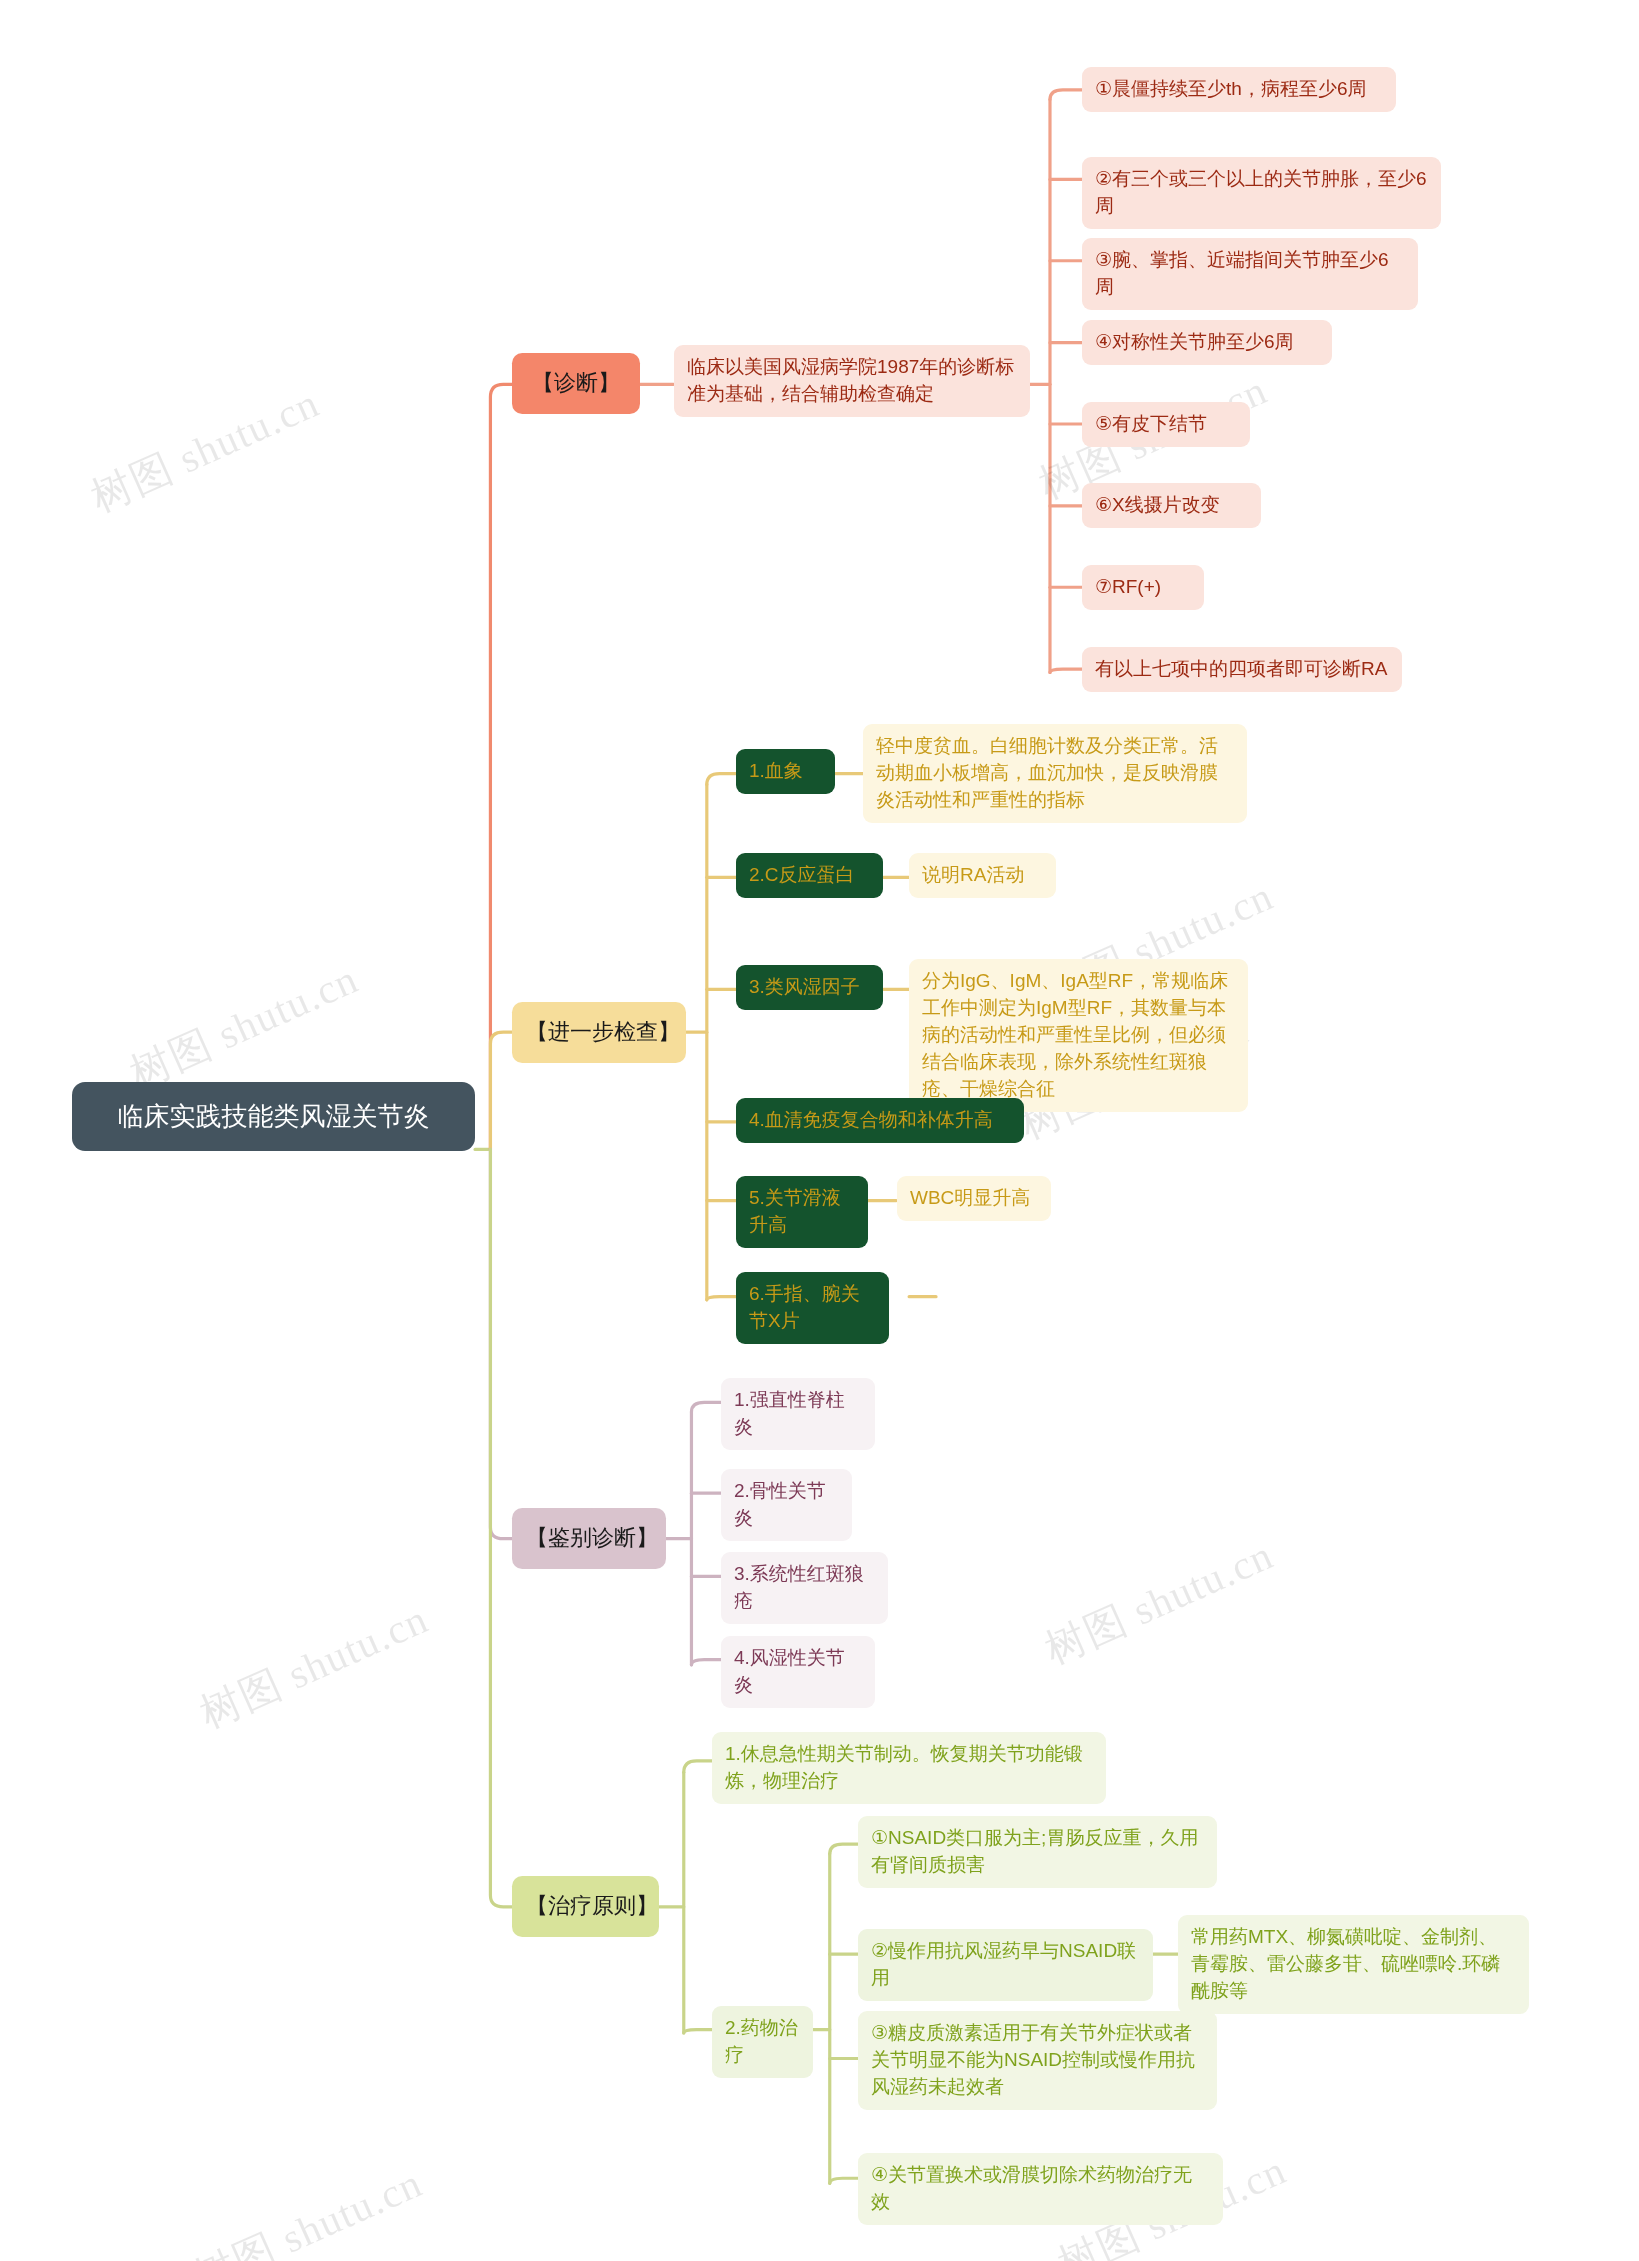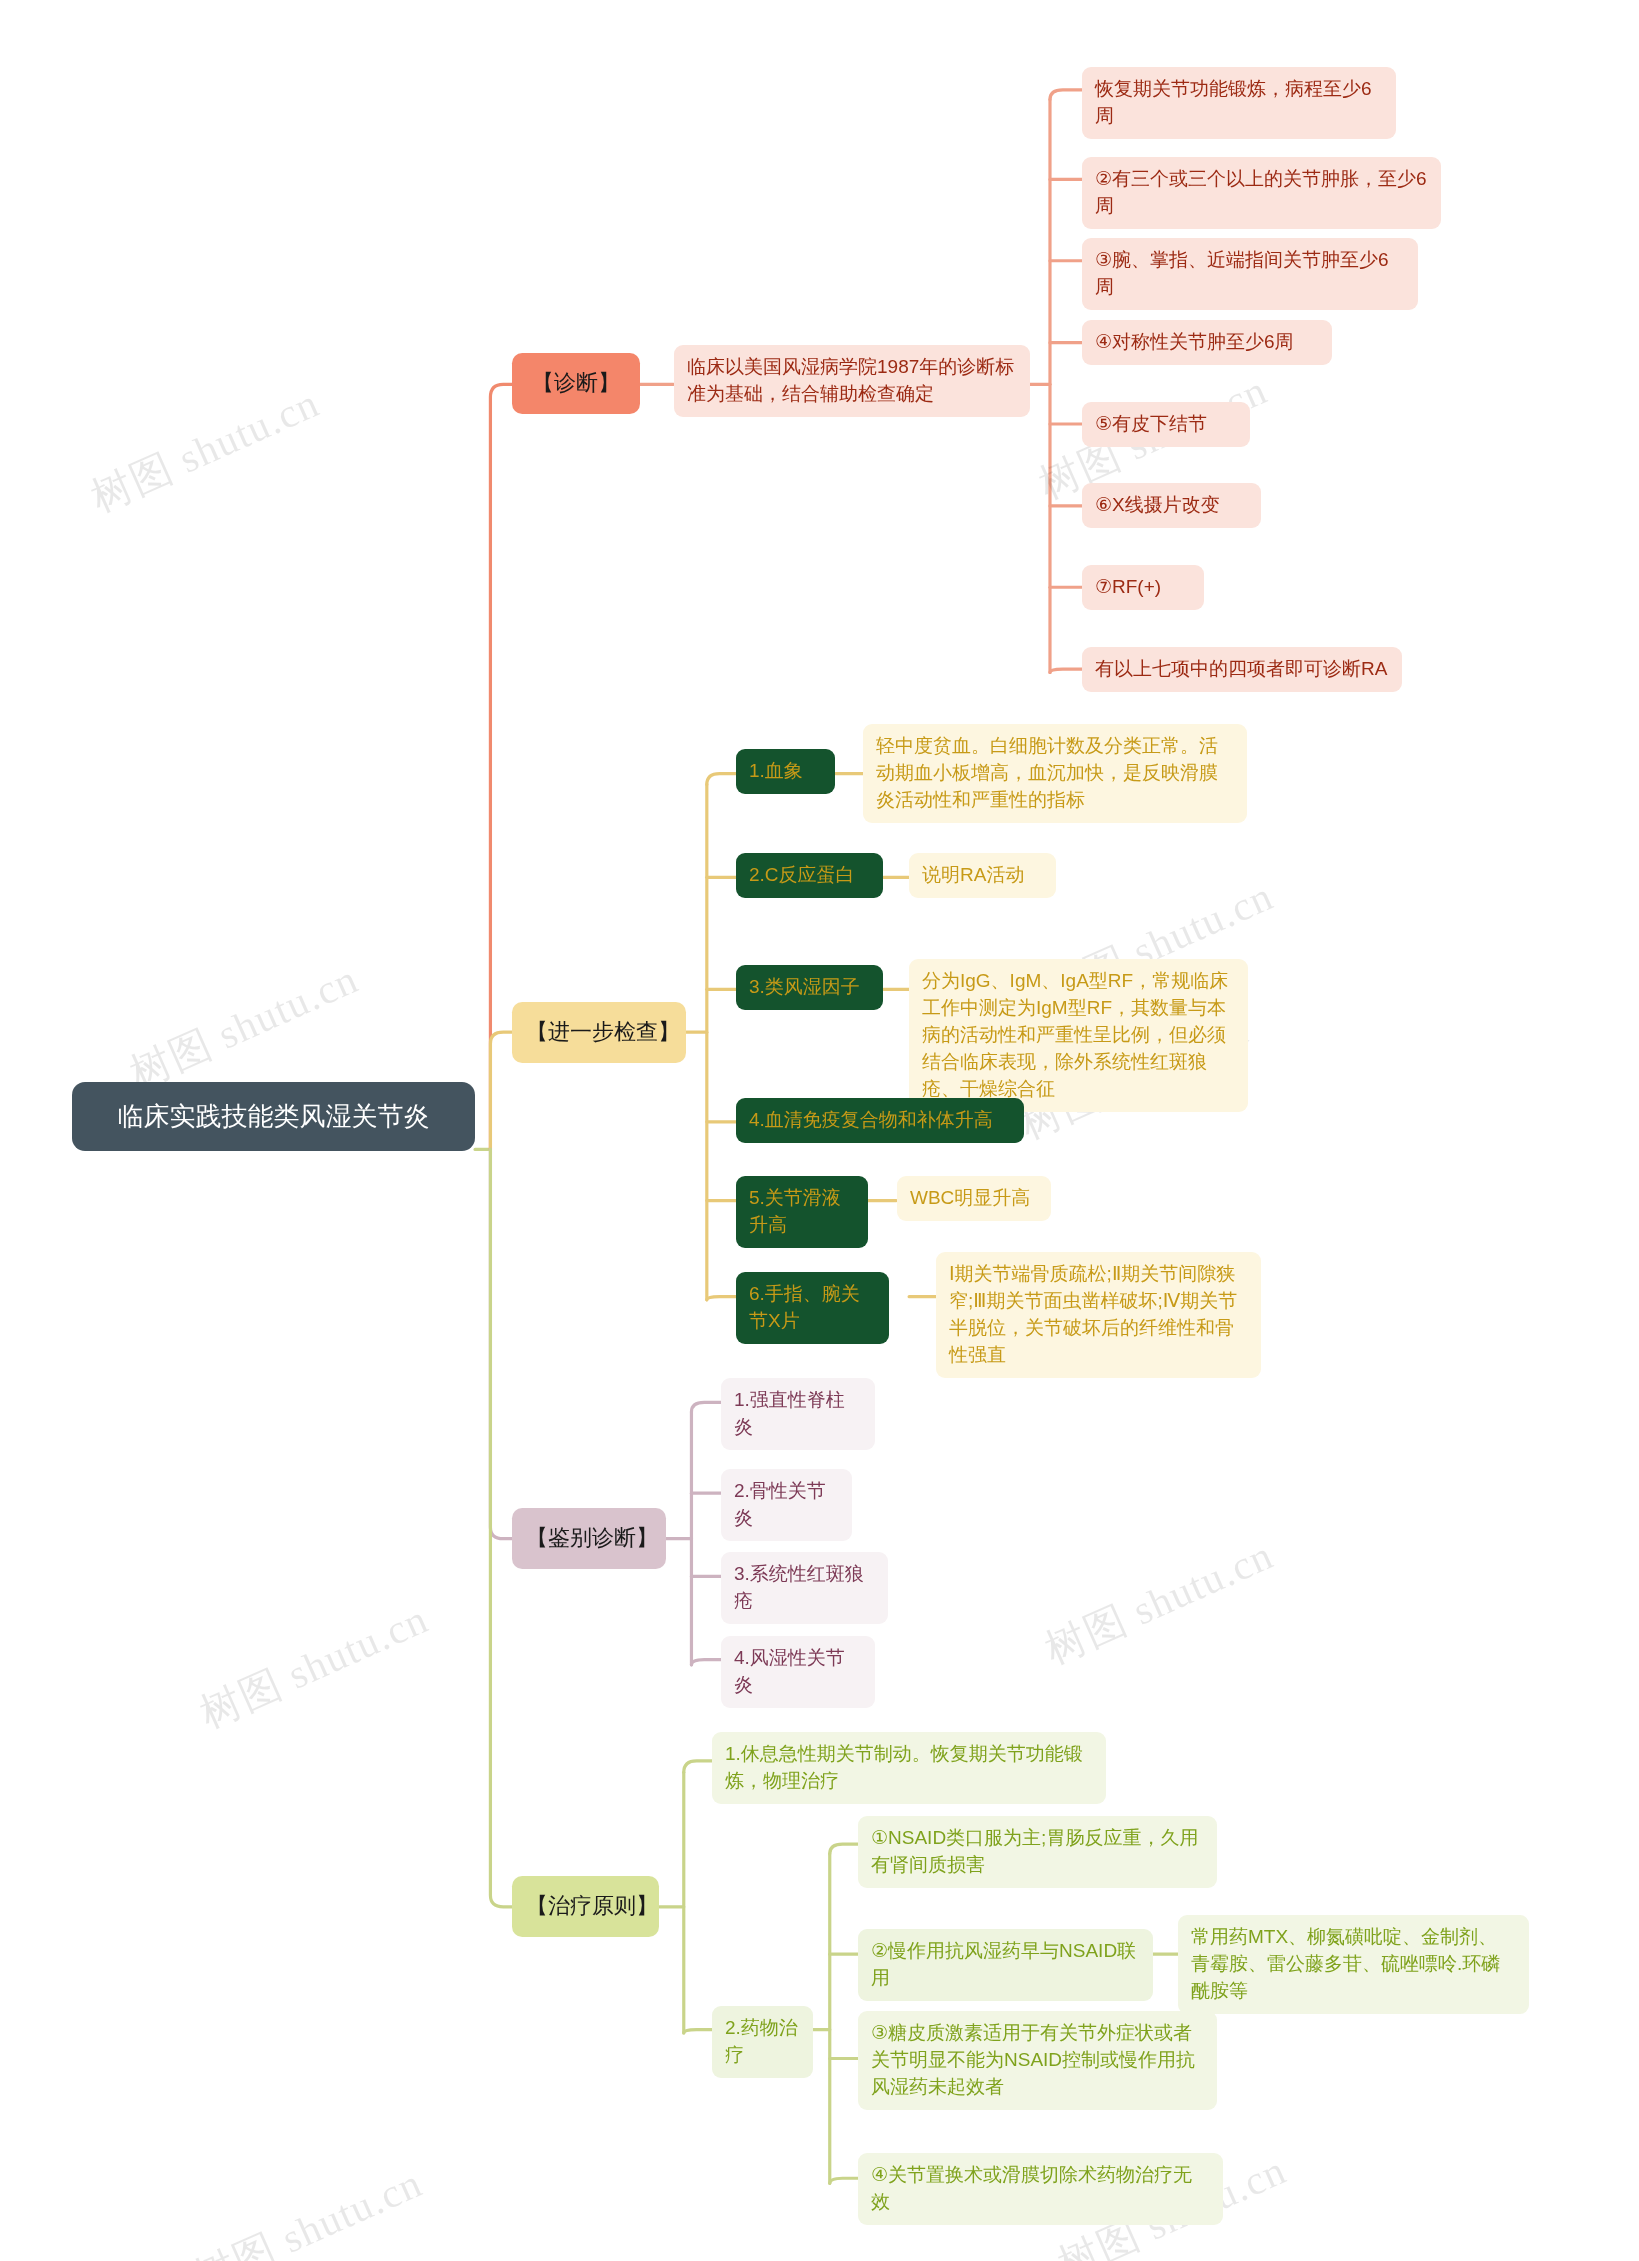--- a/index.html
+++ b/index.html
@@ -137,21 +137,21 @@
 
   <div class="node topic topic-diag" style="left:512px;top:353px;width:128px;height:61px;">
     <span class="txt">【诊断】</span>
   </div>
 
   <div class="node chip red-body" style="left:674px;top:345px;width:356px;">
     <span class="txt">临床以美国风湿病学院1987年的诊断标准为基础，结合辅助检查确定</span>
   </div>
 
   <div class="node chip red-soft" style="left:1082px;top:67px;width:314px;">
-    <span class="txt">恢复期关节功能锻炼，病程至少6周</span>
+    <span class="txt">①晨僵持续至少th，病程至少6周</span>
   </div>
   <div class="node chip red-soft" style="left:1082px;top:157px;width:359px;">
     <span class="txt">②有三个或三个以上的关节肿胀，至少6周</span>
   </div>
   <div class="node chip red-soft" style="left:1082px;top:238px;width:336px;">
     <span class="txt">③腕、掌指、近端指间关节肿至少6周</span>
   </div>
   <div class="node chip red-soft" style="left:1082px;top:320px;width:250px;">
     <span class="txt">④对称性关节肿至少6周</span>
   </div>
@@ -200,23 +200,20 @@
   <div class="node chip yl-chip-b" style="left:736px;top:1176px;width:132px;">
     <span class="txt">5.关节滑液升高</span>
   </div>
   <div class="node chip yl-chip" style="left:897px;top:1176px;width:154px;">
     <span class="txt">WBC明显升高</span>
   </div>
 
   <div class="node chip yl-chip-b" style="left:736px;top:1272px;width:153px;">
     <span class="txt">6.手指、腕关节X片</span>
   </div>
-  <div class="node chip yl-chip" style="left:936px;top:1252px;width:325px;">
-    <span class="txt">Ⅰ期关节端骨质疏松;Ⅱ期关节间隙狭窄;Ⅲ期关节面虫凿样破坏;Ⅳ期关节半脱位，关节破坏后的纤维性和骨性强直</span>
-  </div>
 
   <div class="node topic topic-diff" style="left:512px;top:1508px;width:154px;height:61px;">
     <span class="txt">【鉴别诊断】</span>
   </div>
 
   <div class="node chip pk-chip" style="left:721px;top:1378px;width:154px;">
     <span class="txt">1.强直性脊柱炎</span>
   </div>
   <div class="node chip pk-chip" style="left:721px;top:1469px;width:131px;">
     <span class="txt">2.骨性关节炎</span>

